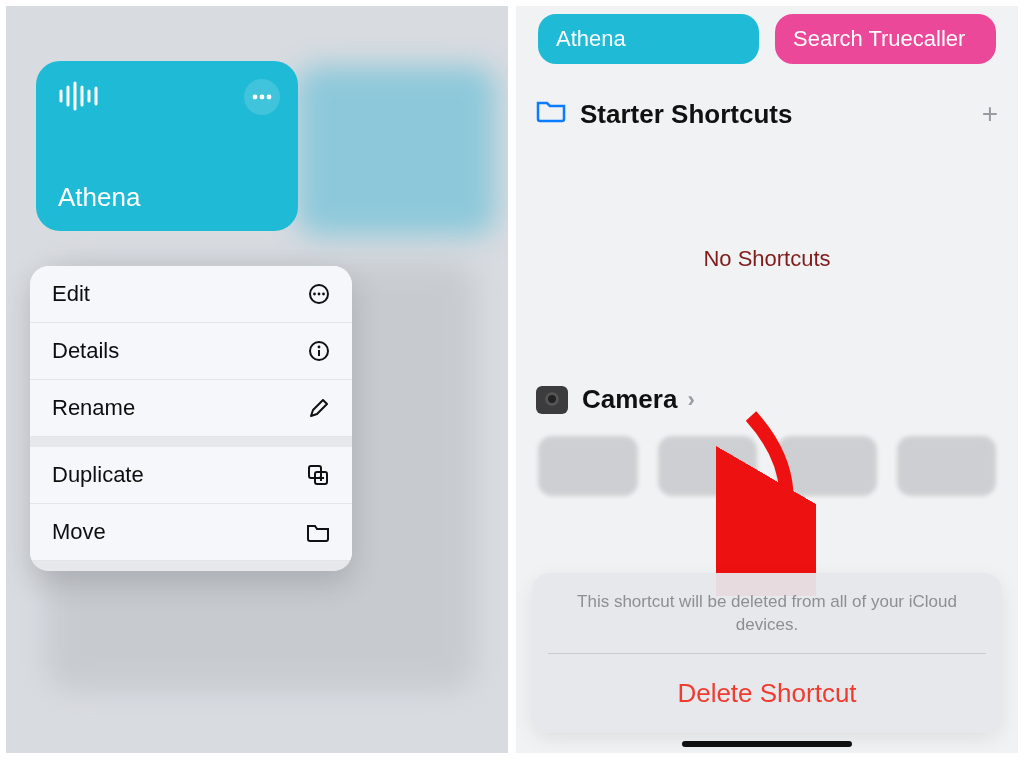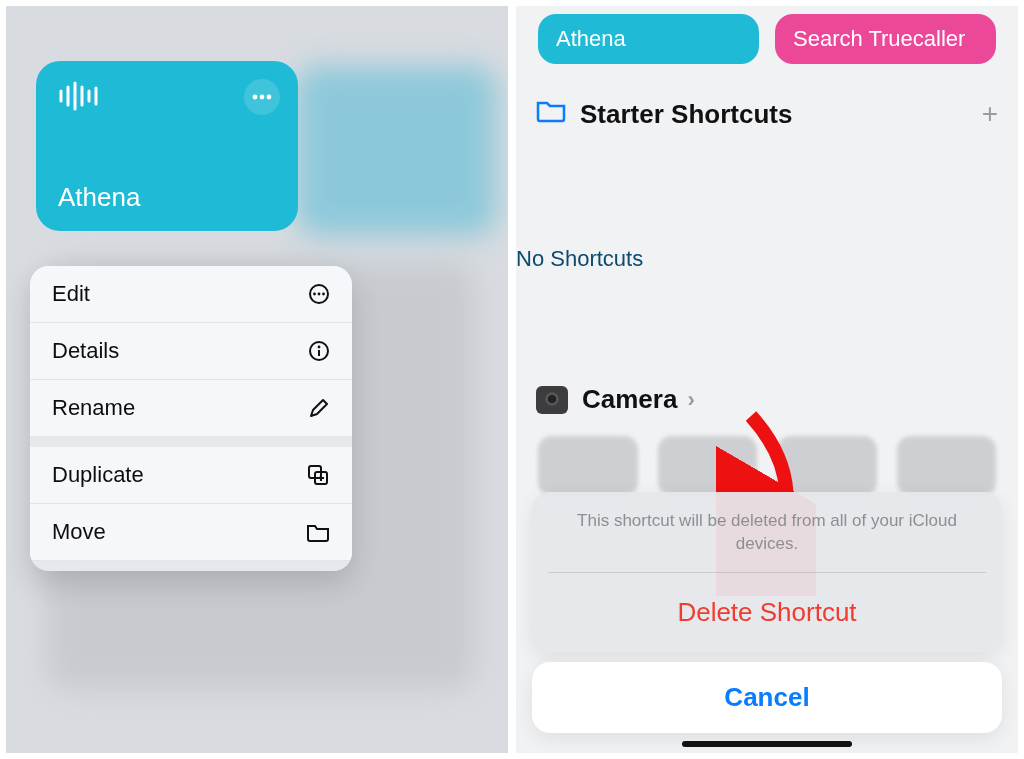--- a/index.html
+++ b/index.html
@@ -51,21 +51,21 @@
   .tile.athena { background:#1fbad6; }
   .tile.tc { background:#ec4899; }
 
   .section-header {
     position:absolute; top:92px; left:20px; right:20px; display:flex; align-items:center;
     font-size:26px; font-weight:700; color:#111;
   }
   .folder-icon { margin-right:14px; color:#0a7cff; }
   .plus-icon { margin-left:auto; color:#9a9aa0; font-size:28px; font-weight:300; }
 
-  .no-shortcuts { position:absolute; top:240px; left:0; right:0; text-align:left; color:#0c4a6e; font-size:22px; }
+  .no-shortcuts { position:absolute; top:240px; left:0; right:0; text-align:center; color:#7f1d1d; font-size:22px; }
 
   .camera-row {
     position:absolute; top:378px; left:20px; right:20px; display:flex; align-items:center;
     font-size:26px; font-weight:700; color:#111;
   }
   .camera-icon { width:32px; height:28px; background:#3c3c3e; border-radius:6px; margin-right:14px; position:relative; }
   .camera-icon::after { content:""; position:absolute; top:6px; left:9px; width:14px; height:14px; border-radius:50%; background:#222; box-shadow: inset 0 0 0 3px #555; }
   .chevron { margin-left:10px; color:#9a9aa0; font-size:22px; font-weight:600; }
 
   .bg-placeholders { position:absolute; top:430px; left:22px; right:22px; height:80px; display:flex; gap:20px; opacity:.25; }
@@ -224,18 +224,17 @@
         </defs>
       <path d="M35 10 C 80 60, 80 110, 48 165" stroke="#e11" stroke-width="14" fill="none" marker-end="url(#ah)"></path>
     </svg>
 
     <div class="action-sheet">
       <div class="sheet-top">
         <div class="sheet-msg">This shortcut will be deleted from all of your iCloud devices.</div>
         <div class="sheet-divider"></div>
         <div class="sheet-action">Delete Shortcut</div>
       </div>
-      <div class="sheet-cancel">Cancel</div>
     </div>
 
     <div class="home-indicator"></div>
   </div>
 </div>
 
 </body></html>

